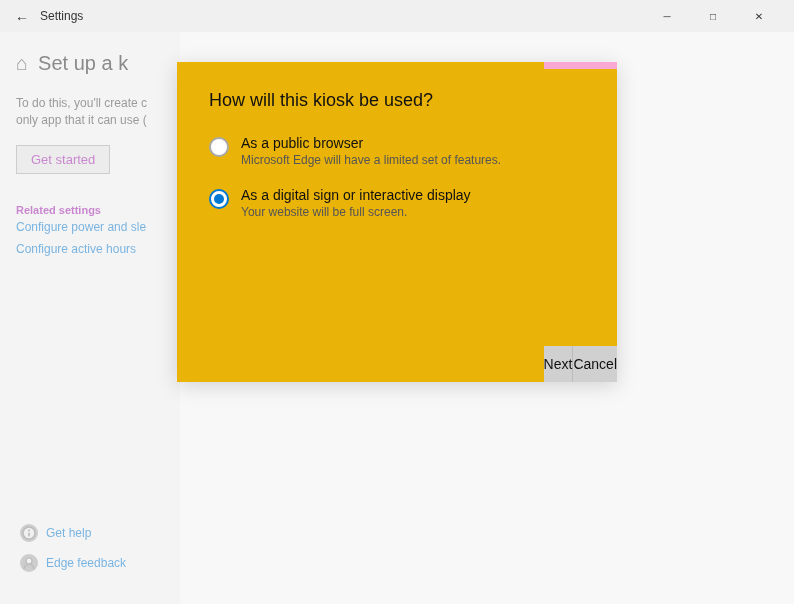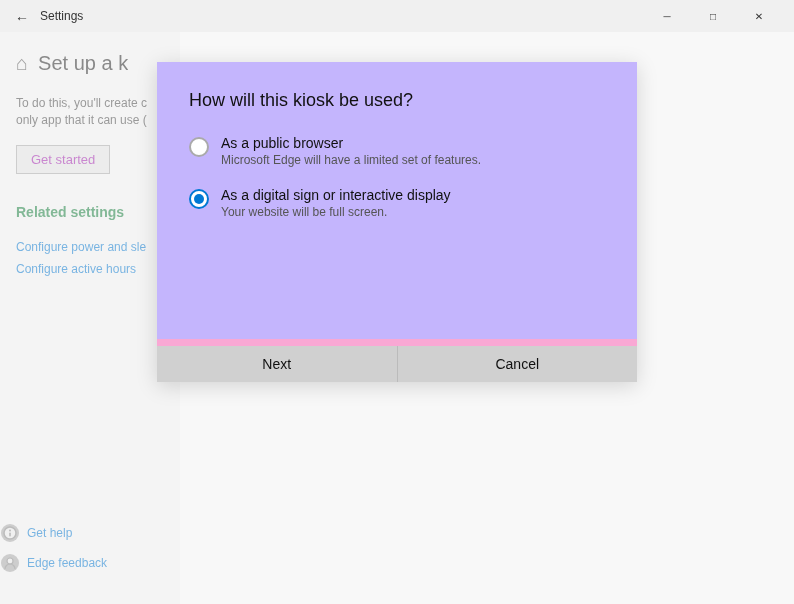--- a/index.html
+++ b/index.html
@@ -99,39 +99,39 @@
       background: #e8e8e8;
       padding: 6px 14px;
       font-size: 13px;
       cursor: pointer;
       color: #a21caf;
     }
     .related-settings {
       margin-top: 30px;
     }
     .related-settings-title {
-      font-size: 14px;
+      font-size: 11px;
       font-weight: 600;
-      color: #15803d;
-      margin-bottom: 20px;
+      color: #a21caf;
+      margin-bottom: 4px;
     }
     .related-link {
       display: block;
       font-size: 12px;
       color: #0078d4;
       cursor: pointer;
       margin-bottom: 8px;
       text-decoration: none;
       white-space: nowrap;
       overflow: hidden;
     }
     .bottom-links {
       position: absolute;
       bottom: 20px;
-      left: 1px;
+      left: 20px;
     }
     .bottom-link-item {
       display: flex;
       align-items: center;
       gap: 8px;
       margin-bottom: 12px;
       cursor: pointer;
     }
     .bottom-link-icon {
       width: 18px;
@@ -168,26 +168,26 @@
       left: 0;
       right: 0;
       bottom: 0;
       display: flex;
       align-items: flex-start;
       justify-content: center;
       padding-top: 30px;
       z-index: 10;
     }
     .dialog {
-      background: #c4b5fd;
-      width: 480px;
+      background: #eab308;
+      width: 440px;
       min-height: 320px;
       box-shadow: 0 4px 20px rgba(0,0,0,0.15);
       display: flex;
-      flex-direction: column;
+      flex-direction: row;
     }
     .dialog-body {
       padding: 28px 32px 20px 32px;
       flex: 1;
     }
     .dialog-title {
       font-size: 18px;
       font-weight: 400;
       color: #111;
       margin-bottom: 24px;

